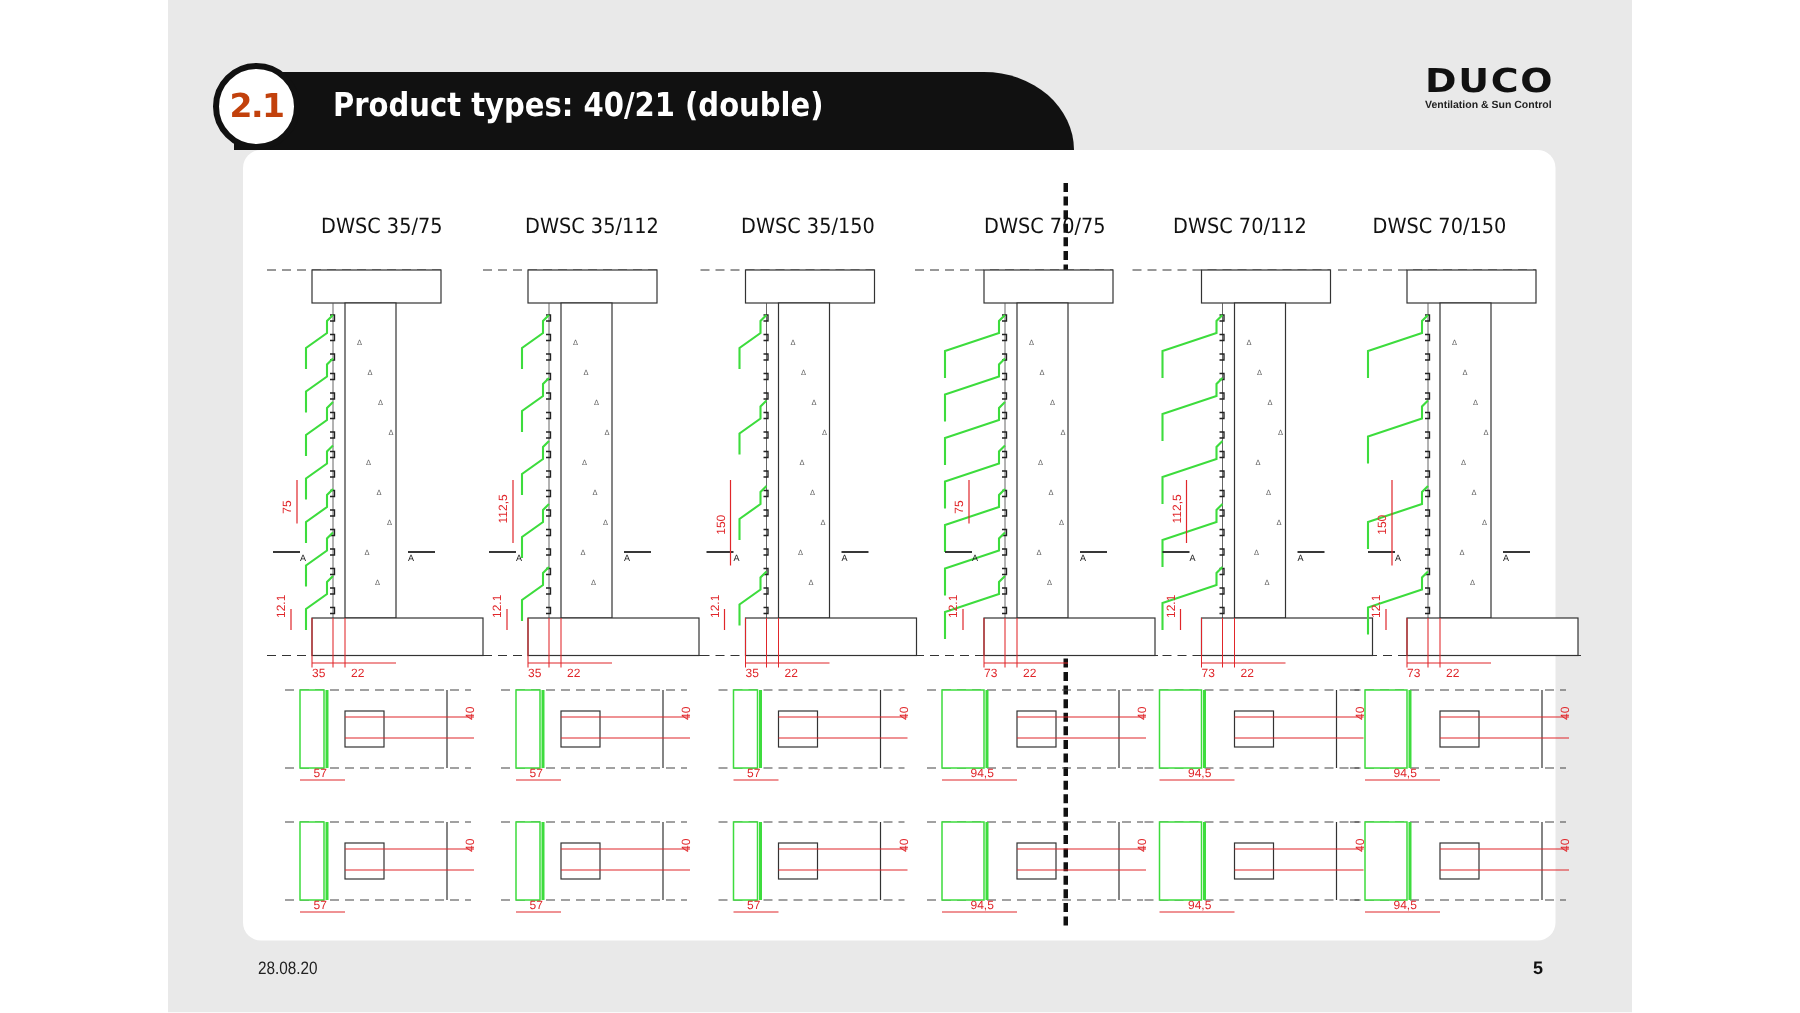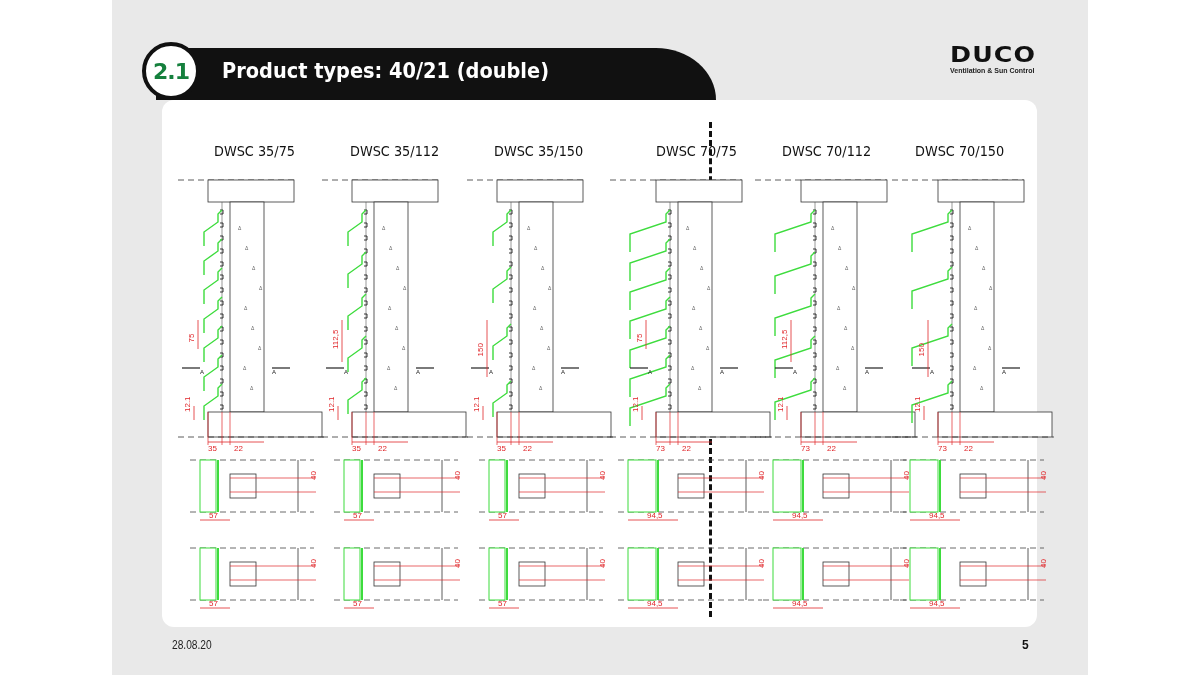--- a/index.html
+++ b/index.html
@@ -15,21 +15,21 @@
       border-radius: 12px;
     }
     .header-bar {
       position: absolute; left: 44px; top: 48px; width: 560px; height: 52px; background: #111111;
       border-top-right-radius: 60px 52px;
     }
     .section-badge {
       position: absolute; left: 30px; top: 42px; width: 58px; height: 58px; border-radius: 50%;
       background: #ffffff; border: 4px solid #111111; box-sizing: border-box;
       display: flex; align-items: center; justify-content: center;
-      font-family: "DejaVu Sans", sans-serif; font-weight: bold; font-size: 22px; color: #15803d; letter-spacing: -1px;
+      font-family: "DejaVu Sans", sans-serif; font-weight: bold; font-size: 22px; color: #c2410c; letter-spacing: -1px;
     }
     .page-title {
       position: absolute; left: 110px; top: 58px; color: #ffffff;
       font-family: "DejaVu Sans", sans-serif; font-weight: bold; font-size: 22px; letter-spacing: 0px;
       transform: scaleX(0.88); transform-origin: left center;
     }
     .logo { position: absolute; left: 838px; top: 44px; width: 92px; }
     .logo-word {
       font-family: "DejaVu Sans", sans-serif; font-weight: bold; font-size: 22px; color: #111;
       letter-spacing: 1px; line-height: 22px; transform: scaleX(1.15); transform-origin: left center;

